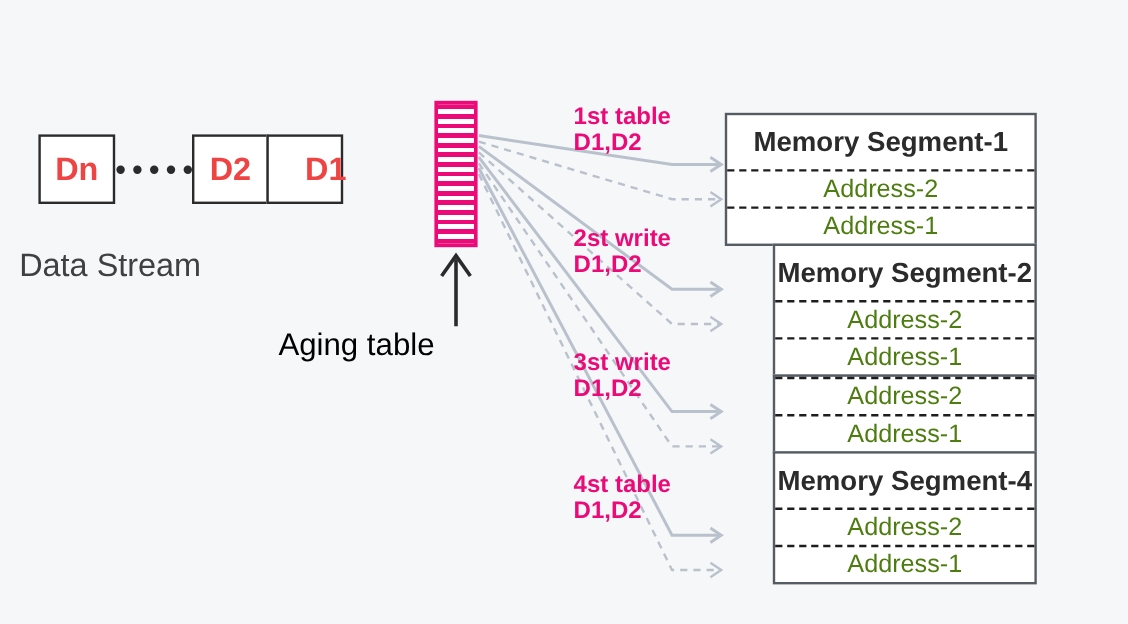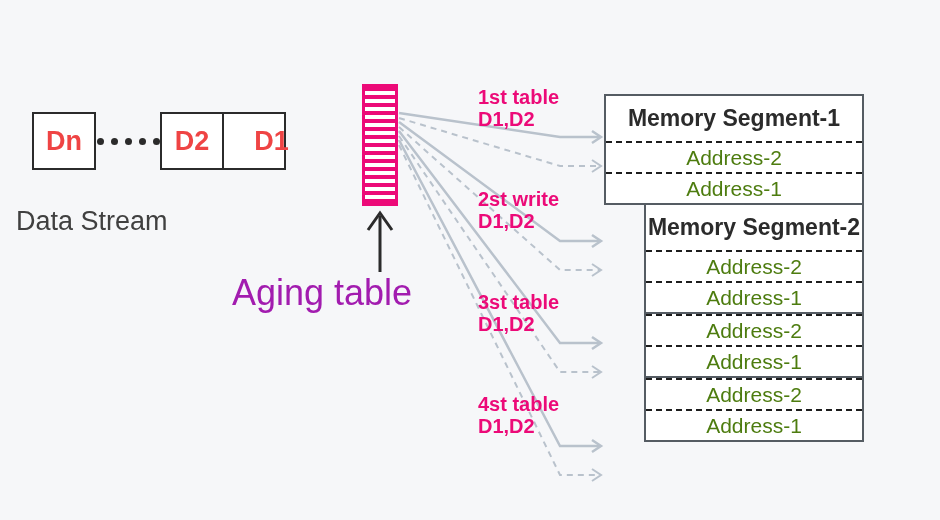--- a/index.html
+++ b/index.html
@@ -97,22 +97,22 @@
     position: absolute;
     left: 362px;
     top: 208px;
     width: 36px;
     height: 64px;
   }
   #aging-label {
     position: absolute;
     left: 232px;
     top: 272px;
-    font-size: 36px;
-    color: #a21caf;
+    font-size: 26px;
+    color: #000000;
     white-space: nowrap;
   }
 
   
   #connectors {
     position: absolute;
     left: 0; top: 0;
     width: 940px; height: 520px;
     pointer-events: none;
   }
@@ -226,21 +226,21 @@
 
   <div class="write-label" style="top:86px">
     <div>1st table</div>
     <div>D1,D2</div>
   </div>
   <div class="write-label" style="top:188px">
     <div>2st write</div>
     <div>D1,D2</div>
   </div>
   <div class="write-label" style="top:291px">
-    <div>3st table</div>
+    <div>3st write</div>
     <div>D1,D2</div>
   </div>
   <div class="write-label" style="top:393px">
     <div>4st table</div>
     <div>D1,D2</div>
   </div>
 
   <div id="memory-block">
 
     <div class="mem-segment">
@@ -254,19 +254,20 @@
       <div class="seg-addr">Address-2</div>
       <div class="seg-addr">Address-1</div>
     </div>
 
     <div class="mem-segment">
       <div class="seg-addr">Address-2</div>
       <div class="seg-addr">Address-1</div>
     </div>
 
     <div class="mem-segment">
+      <div class="seg-title">Memory Segment-4</div>
       <div class="seg-addr">Address-2</div>
       <div class="seg-addr">Address-1</div>
     </div>
 
   </div>
 
 </div>
 
 </body></html>

